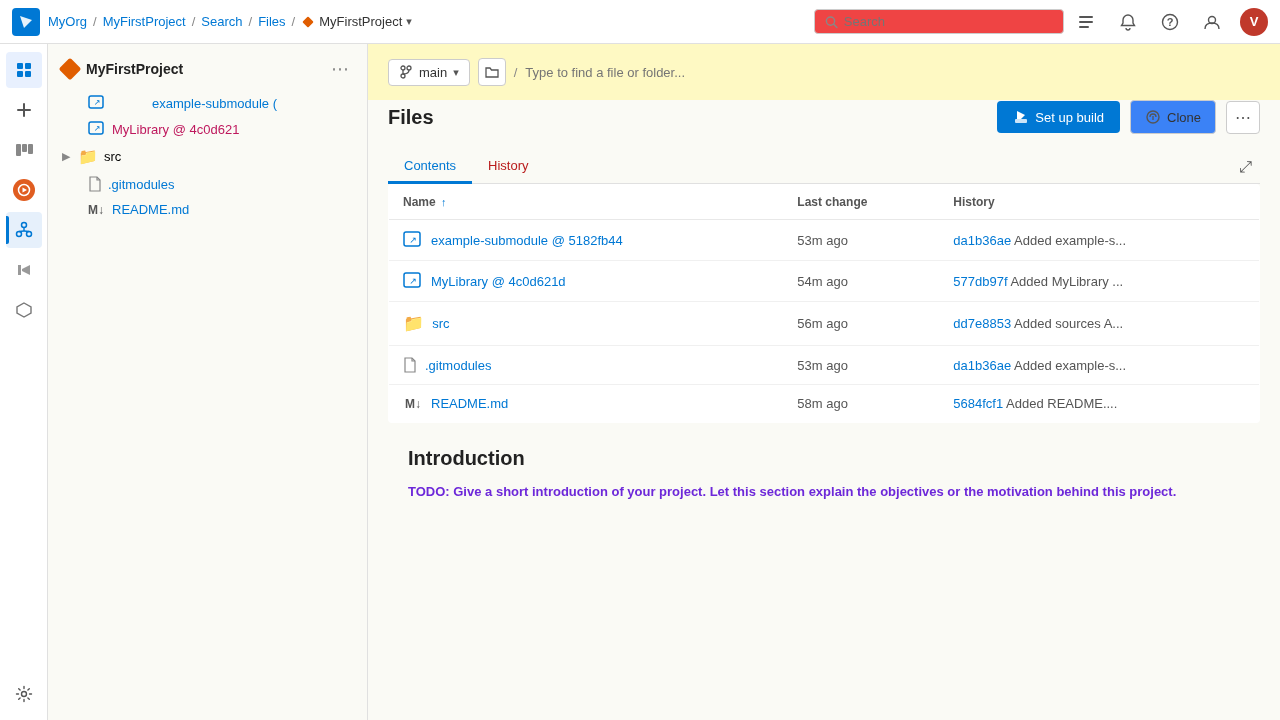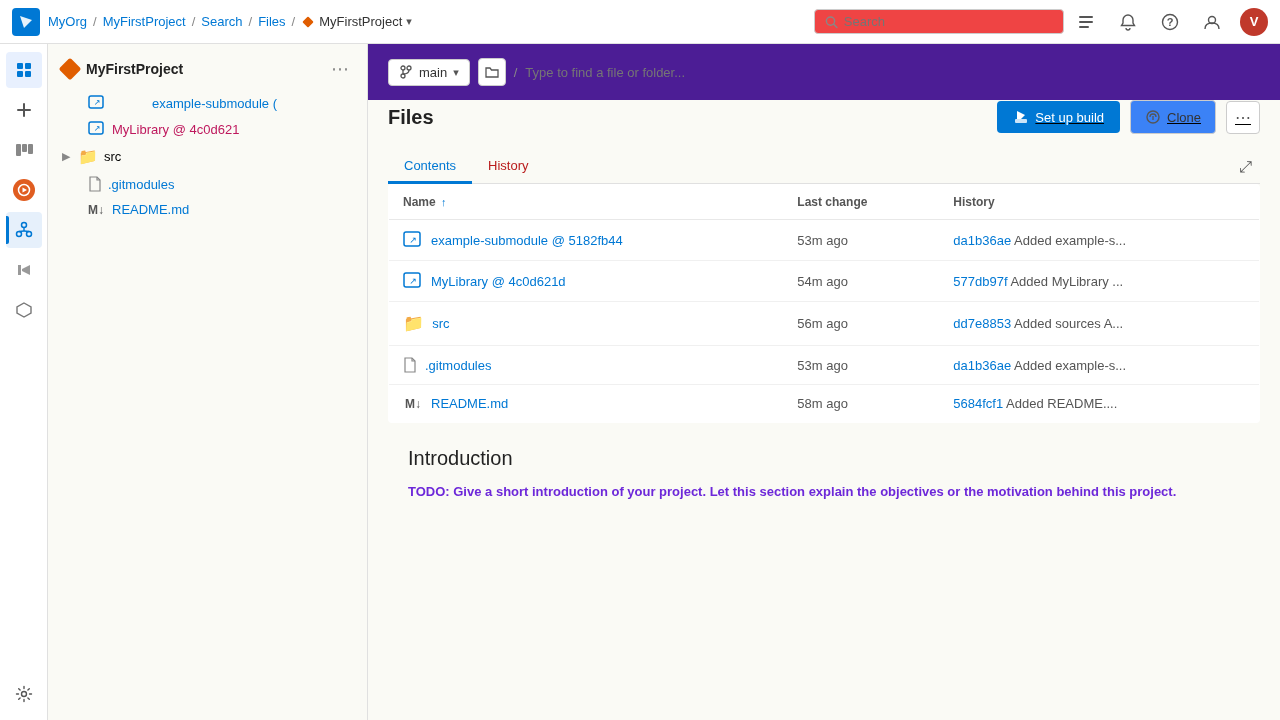--- a/index.html
+++ b/index.html
@@ -122,21 +122,21 @@
     .content-area {
       flex: 1; overflow-y: auto;
       background: #fafaf5;
       padding: 0;
     }
 
     
     .branch-bar {
       display: flex; align-items: center; gap: 8px;
       padding: 14px 20px;
-      background: #4c1d95;
+      background: #fef9c3;
     }
     .branch-btn {
       display: flex; align-items: center; gap: 6px;
       padding: 5px 10px; border: 1px solid #ccc; border-radius: 4px;
       background: #fff; cursor: pointer; font-size: 13px; color: #333;
     }
     .folder-btn {
       width: 28px; height: 28px; display: flex; align-items: center; justify-content: center;
       border: 1px solid #ccc; border-radius: 4px; background: #fff; cursor: pointer; color: #555;
     }
@@ -147,21 +147,21 @@
 
     
     .files-section {
       padding: 0 20px 20px 20px;
     }
     .files-header {
       display: flex; align-items: center; justify-content: space-between;
       margin-bottom: 16px;
     }
     .files-title { font-size: 20px; font-weight: 600; color: #222; }
-    .files-actions { display: flex; align-items: center; gap: 10px; text-decoration: underline; }
+    .files-actions { display: flex; align-items: center; gap: 10px; }
     .btn-setup {
       display: flex; align-items: center; gap: 6px;
       padding: 8px 16px; background: #0078d4; color: white;
       border: none; border-radius: 4px; cursor: pointer; font-size: 13px; font-weight: 500;
     }
     .btn-clone {
       display: flex; align-items: center; gap: 6px;
       padding: 8px 14px; background: #3b82f6; color: #333;
       border: 1px solid #ccc; border-radius: 4px; cursor: pointer; font-size: 13px;
     }
@@ -206,21 +206,21 @@
     .time-cell { color: #555; white-space: nowrap; }
     .expand-btn {
       float: right; cursor: pointer; color: #555;
       font-size: 16px; padding: 4px;
     }
 
     
     .readme-section {
       padding: 24px 20px;
     }
-    .readme-title { font-size: 20px; font-weight: 400; color: #222; margin-bottom: 12px; }
+    .readme-title { font-size: 20px; font-weight: 700; color: #222; margin-bottom: 12px; }
     .readme-body { font-size: 13px; color: #6d28d9; line-height: 1.6; font-weight: bold; }
 
     
     .sort-arrow { font-size: 11px; color: #0078d4; margin-left: 2px; }
   </style>
 </head>
 <body>
 
 <div class="top-nav">
   <div class="nav-logo">

